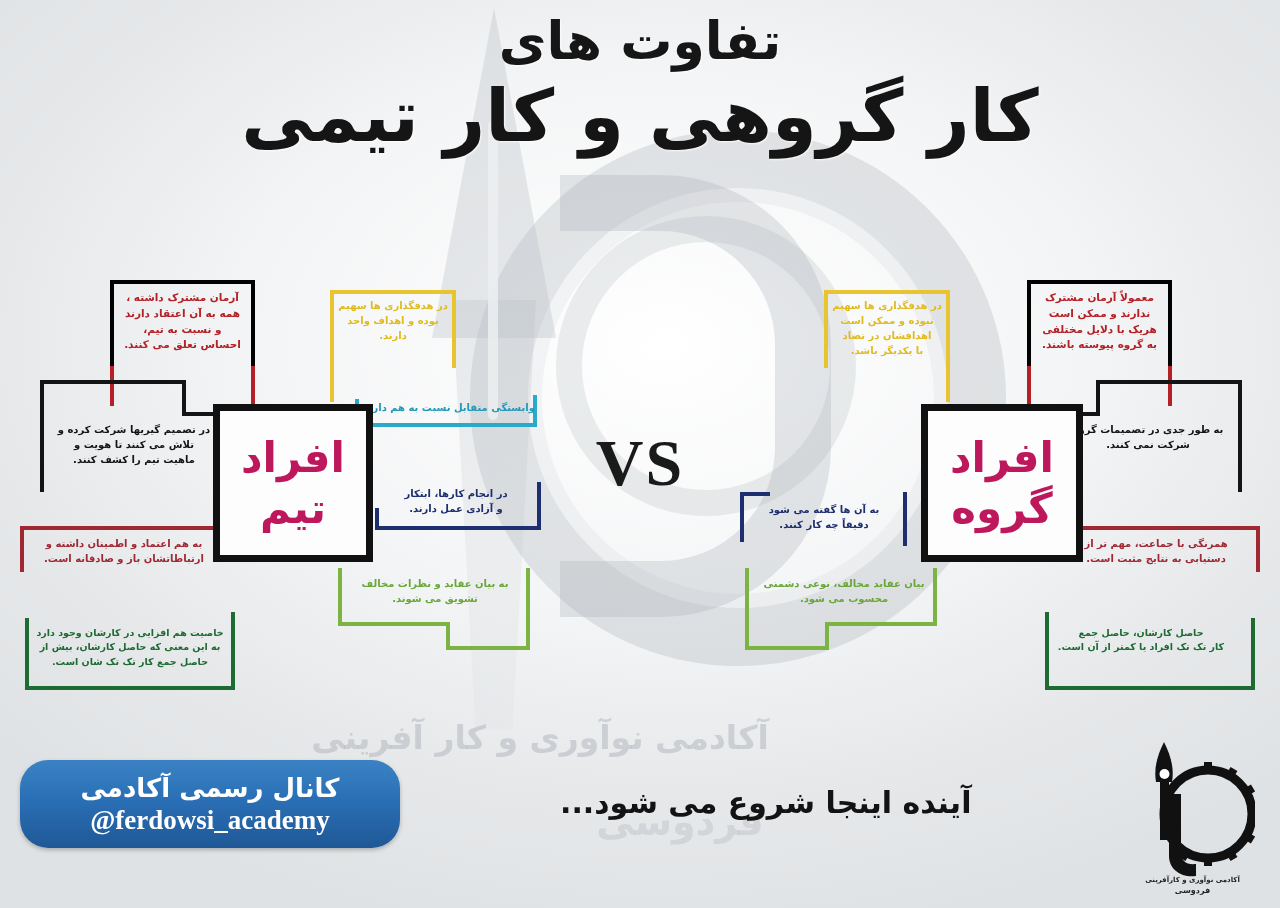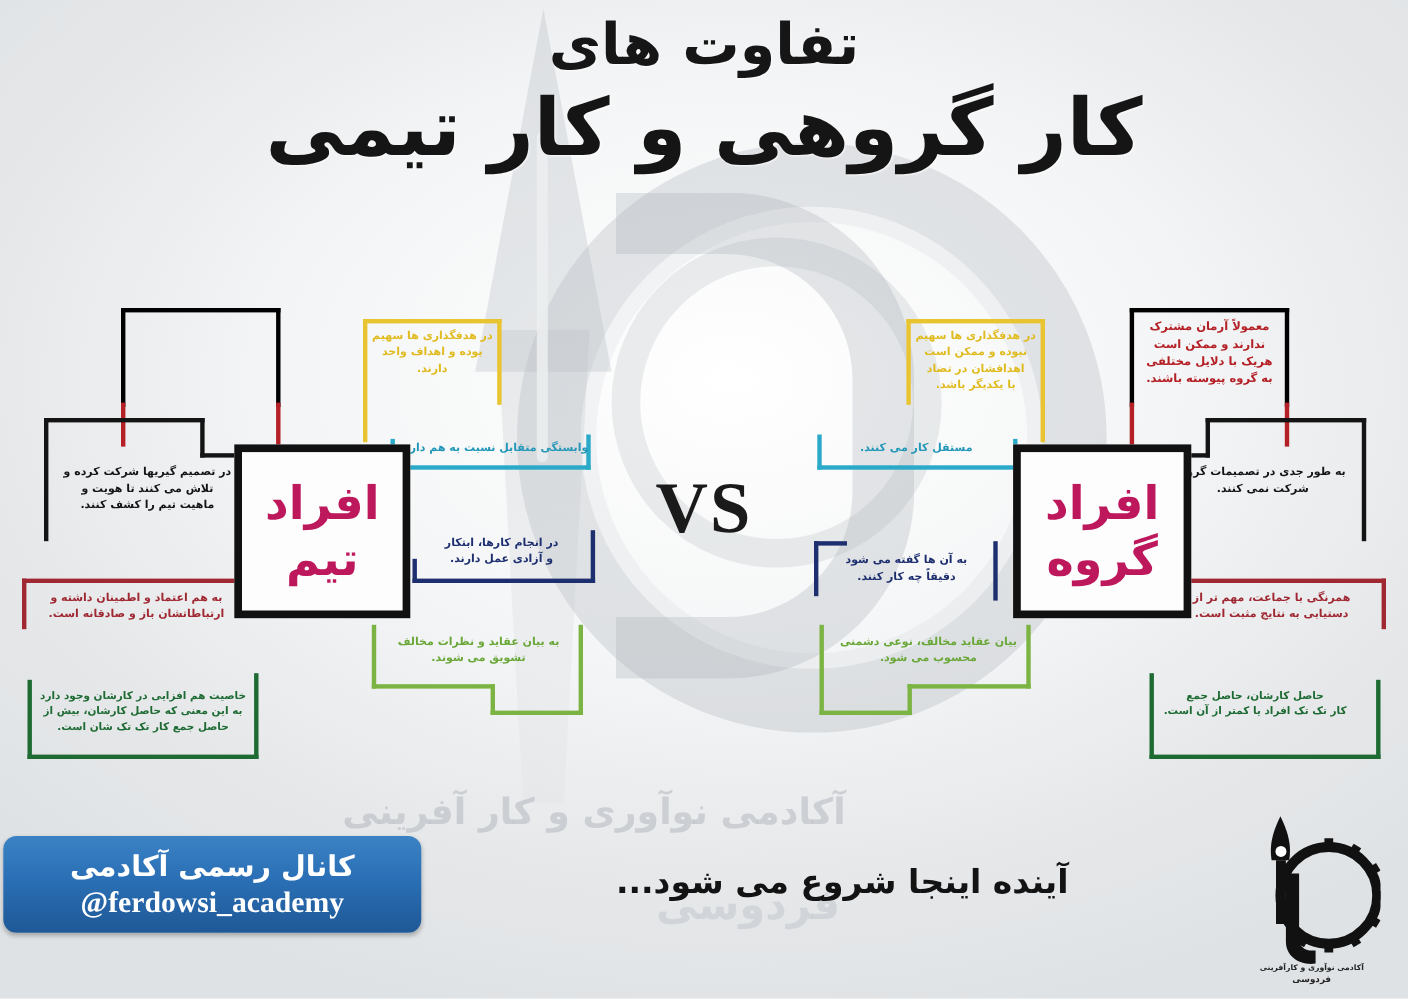--- a/index.html
+++ b/index.html
@@ -127,20 +127,24 @@
 
   <div class="center-box" id="box-team">افراد
 تیم</div>
   <div class="center-box" id="box-group">افراد
 گروه</div>
 
   <div class="note c-red" id="n-team-vision" style="left:110px;top:280px;width:150px;height:140px;">
     <div class="bracket" style="left:0;top:0;width:145px;height:90px;border:4px solid;border-bottom:none;"></div>
     <div class="bracket" style="left:0;top:86px;width:4px;height:40px;background:var(--c);"></div>
     <div class="bracket" style="left:141px;top:86px;width:4px;height:106px;background:var(--c);"></div>
+    <div class="txt" style="left:6px;top:10px;width:133px;font-size:10.5px;">آرمان مشترک داشته ،
+همه به آن اعتقاد دارند
+و نسبت به تیم،
+احساس تعلق می کنند.</div>
   </div>
 
   <div class="note c-dark" id="n-team-decisions" style="left:40px;top:380px;width:190px;height:115px;">
     <div class="bracket" style="left:0;top:0;width:4px;height:112px;background:var(--c);"></div>
     <div class="bracket" style="left:0;top:0;width:146px;height:4px;background:var(--c);"></div>
     <div class="bracket" style="left:142px;top:0;width:4px;height:36px;background:var(--c);"></div>
     <div class="bracket" style="left:142px;top:32px;width:48px;height:4px;background:var(--c);"></div>
     <div class="bracket" style="left:186px;top:32px;width:4px;height:80px;background:var(--c);"></div>
     <div class="txt" style="left:0px;top:42px;width:188px;font-size:10px;">در تصمیم گیریها شرکت کرده و
 تلاش می کنند تا هویت و
@@ -237,48 +241,42 @@
   <div class="note c-yellow" id="n-grp-goals" style="left:820px;top:282px;width:130px;height:120px;">
     <div class="bracket" style="left:4px;top:8px;width:126px;height:4px;background:var(--c);"></div>
     <div class="bracket" style="left:126px;top:8px;width:4px;height:112px;background:var(--c);"></div>
     <div class="bracket" style="left:4px;top:8px;width:4px;height:78px;background:var(--c);"></div>
     <div class="txt" style="left:8px;top:16px;width:118px;font-size:10px;">در هدفگذاری ها سهیم
 نبوده و ممکن است
 اهدافشان در تضاد
 با یکدیگر باشد.</div>
   </div>
 
-  <div class="note c-cyan" id="n-grp-indep" style="left:740px;top:395px;width:185px;height:36px;">
-    <div class="bracket" style="left:181px;top:4px;width:4px;height:28px;background:var(--c);"></div>
-    <div class="bracket" style="left:3px;top:28px;width:182px;height:4px;background:var(--c);"></div>
-    <div class="bracket" style="left:3px;top:0px;width:4px;height:32px;background:var(--c);"></div>
-    <div class="txt" style="left:5px;top:5px;width:176px;font-size:10px;">مستقل کار می کنند.</div>
-  </div>
 
   <div class="note c-navy" id="n-grp-instr" style="left:735px;top:492px;width:175px;height:58px;">
     <div class="bracket" style="left:5px;top:0;width:4px;height:50px;background:var(--c);"></div>
     <div class="bracket" style="left:5px;top:0;width:30px;height:4px;background:var(--c);"></div>
     <div class="bracket" style="left:168px;top:0;width:4px;height:54px;background:var(--c);"></div>
     <div class="txt" style="left:10px;top:10px;width:158px;font-size:10px;">به آن ها گفته می شود
 دقیقاً چه کار کنند.</div>
   </div>
 
   <div class="note c-lgreen" id="n-grp-dissent" style="left:745px;top:568px;width:195px;height:85px;">
     <div class="bracket" style="left:188px;top:0;width:4px;height:58px;background:var(--c);"></div>
     <div class="bracket" style="left:80px;top:54px;width:112px;height:4px;background:var(--c);"></div>
     <div class="bracket" style="left:80px;top:54px;width:4px;height:28px;background:var(--c);"></div>
     <div class="bracket" style="left:0;top:78px;width:84px;height:4px;background:var(--c);"></div>
     <div class="bracket" style="left:0;top:0;width:4px;height:82px;background:var(--c);"></div>
     <div class="txt" style="left:8px;top:8px;width:182px;font-size:10px;">بیان عقاید مخالف، نوعی دشمنی
 محسوب می شود.</div>
   </div>
 
-  <div style="position:absolute;left:3px;top:760px;width:380px;height:88px;
+  <div style="position:absolute;left:20px;top:760px;width:380px;height:88px;
               background:linear-gradient(180deg,#3b82c4 0%,#2a6fb5 45%,#1f5896 100%);
-              border-radius:12px;box-shadow:0 2px 4px rgba(0,0,0,.25);
+              border-radius:28px;box-shadow:0 2px 4px rgba(0,0,0,.25);
               display:flex;flex-direction:column;align-items:center;justify-content:center;z-index:9;">
     <div style="font-size:26px;font-weight:bold;color:#ffffff;">کانال رسمی آکادمی</div>
     <div style="font-size:27px;font-weight:bold;color:#ffffff;direction:ltr;
                 font-family:'Liberation Serif','DejaVu Serif',serif;margin-top:2px;">@ferdowsi_academy</div>
   </div>
 
   <div style="position:absolute;left:560px;top:785px;width:530px;text-align:left;
               font-size:30px;font-weight:bold;color:#131313;z-index:9;">آینده اینجا شروع می شود...</div>
 
   <div style="position:absolute;left:1130px;top:736px;width:125px;height:160px;z-index:9;">

